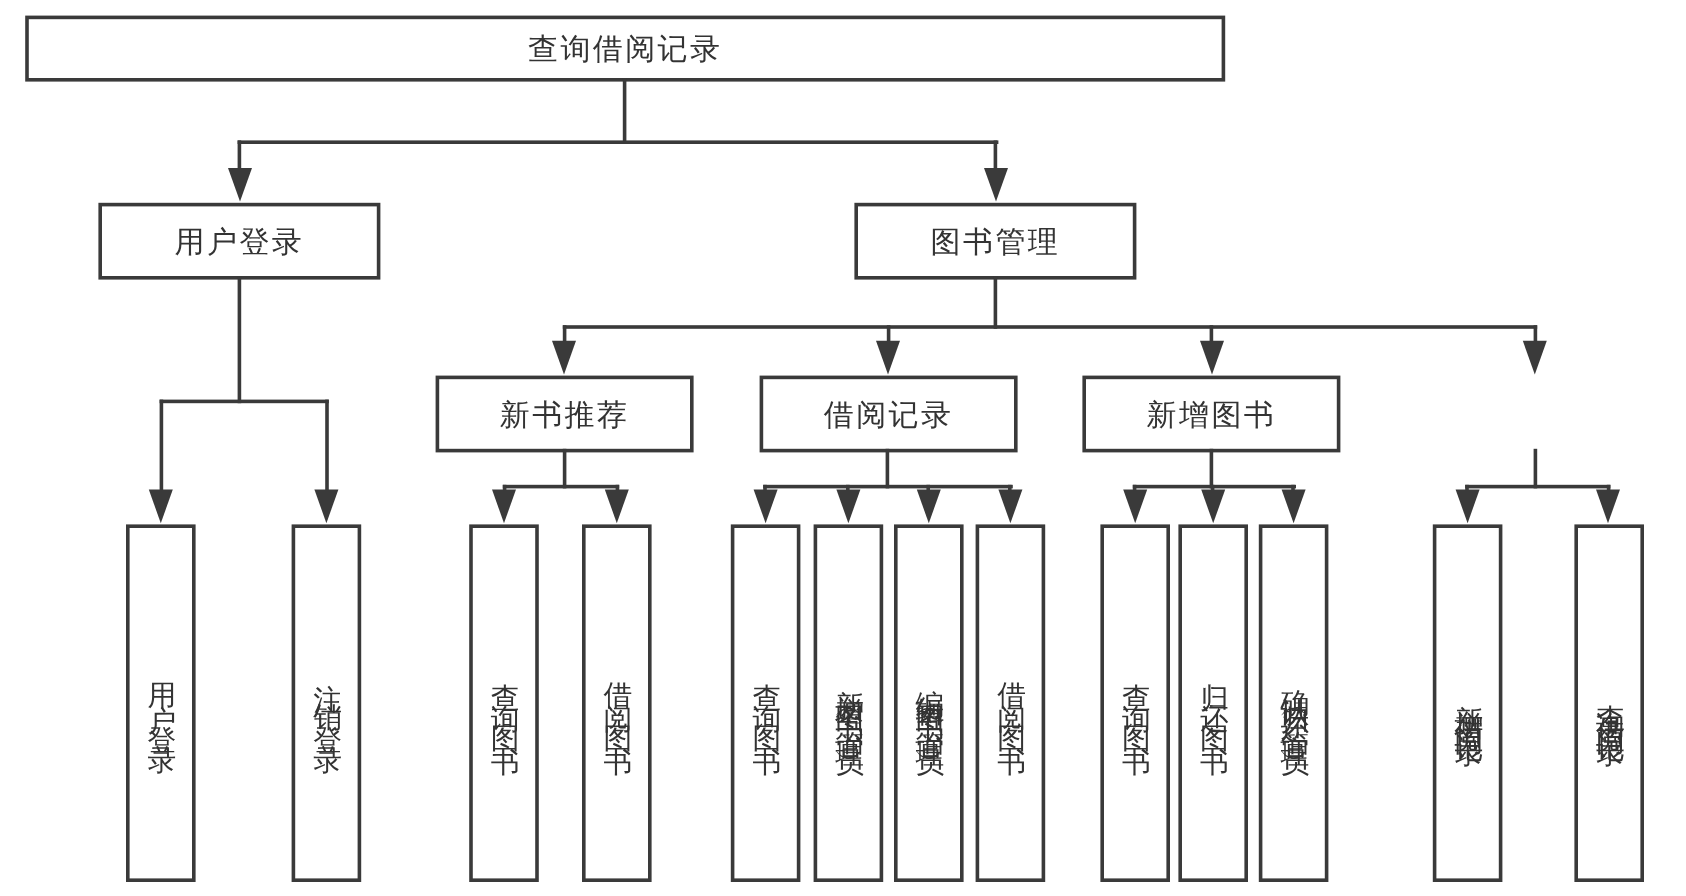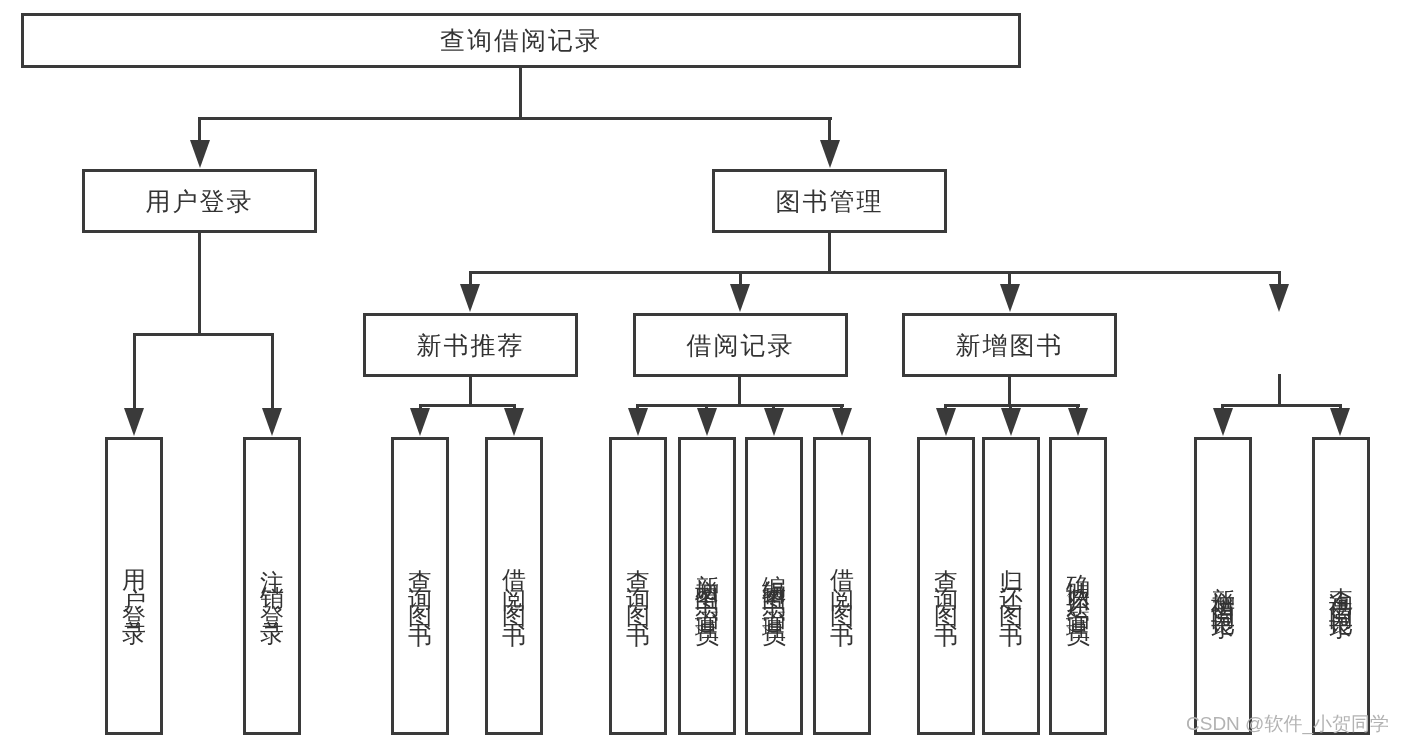--- a/index.html
+++ b/index.html
@@ -172,15 +172,14 @@
   <div class="line" style="left:1076px;top:404px;width:3px;height:9px;"></div>
   <div class="arrow" style="left:1068px;top:408px;"></div>
 
   <div class="line" style="left:1278px;top:374px;width:3px;height:33px;"></div>
   <div class="line" style="left:1221px;top:404px;width:121px;height:3px;"></div>
   <div class="line" style="left:1221px;top:404px;width:3px;height:9px;"></div>
   <div class="arrow" style="left:1213px;top:408px;"></div>
   <div class="line" style="left:1339px;top:404px;width:3px;height:9px;"></div>
   <div class="arrow" style="left:1330px;top:408px;"></div>
 
-  <span class="watermark">CSDN @软件_小贺同学</span>
 
 </div>
 
 </body></html>

